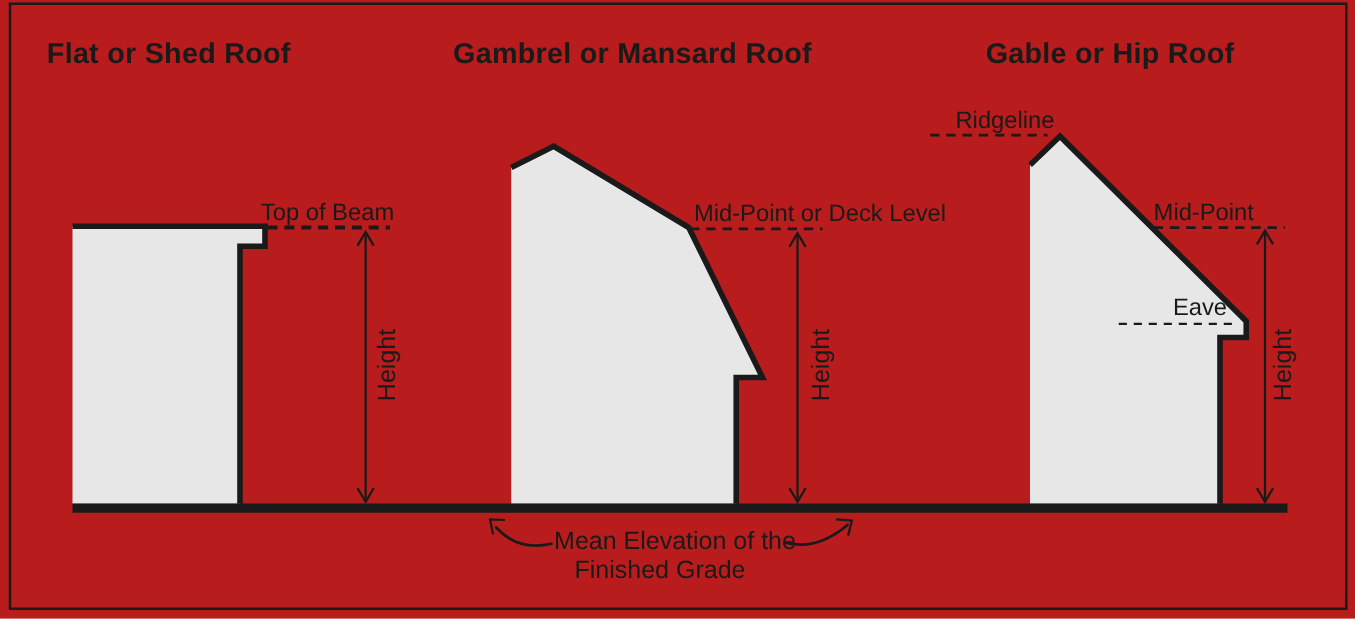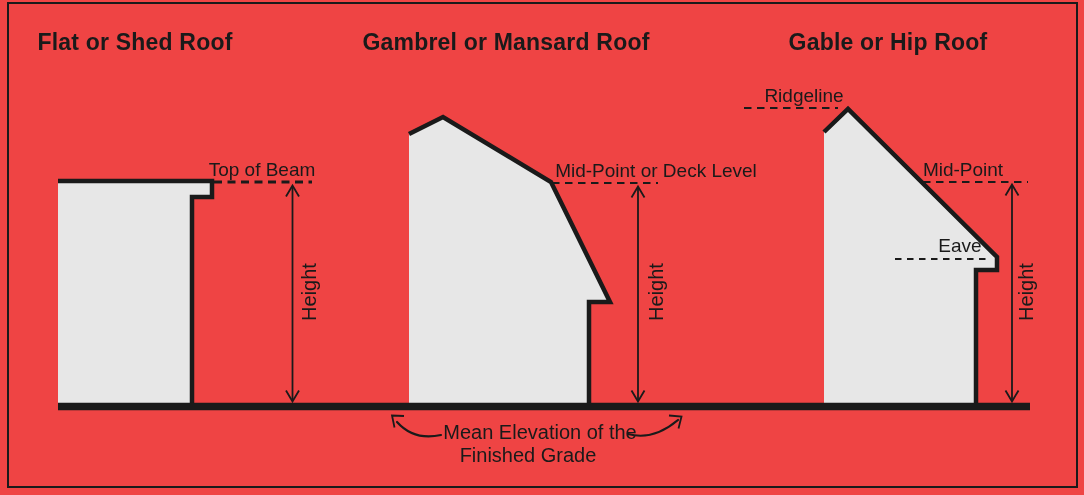--- a/index.html
+++ b/index.html
@@ -4,21 +4,21 @@
 <style>
   html, body {
     margin: 0;
     padding: 0;
     background: #ffffff;
   }
   .canvas {
     position: relative;
     width: 1084px;
     height: 495px;
-    background: #ef4444;
+    background: #b91c1c;
     overflow: hidden;
   }
   svg text {
     font-family: "Liberation Sans", sans-serif;
     fill: #1a1a1a;
   }
   .panel-title {
     font-size: 23px;
     font-weight: bold;
     letter-spacing: 0.2px;

